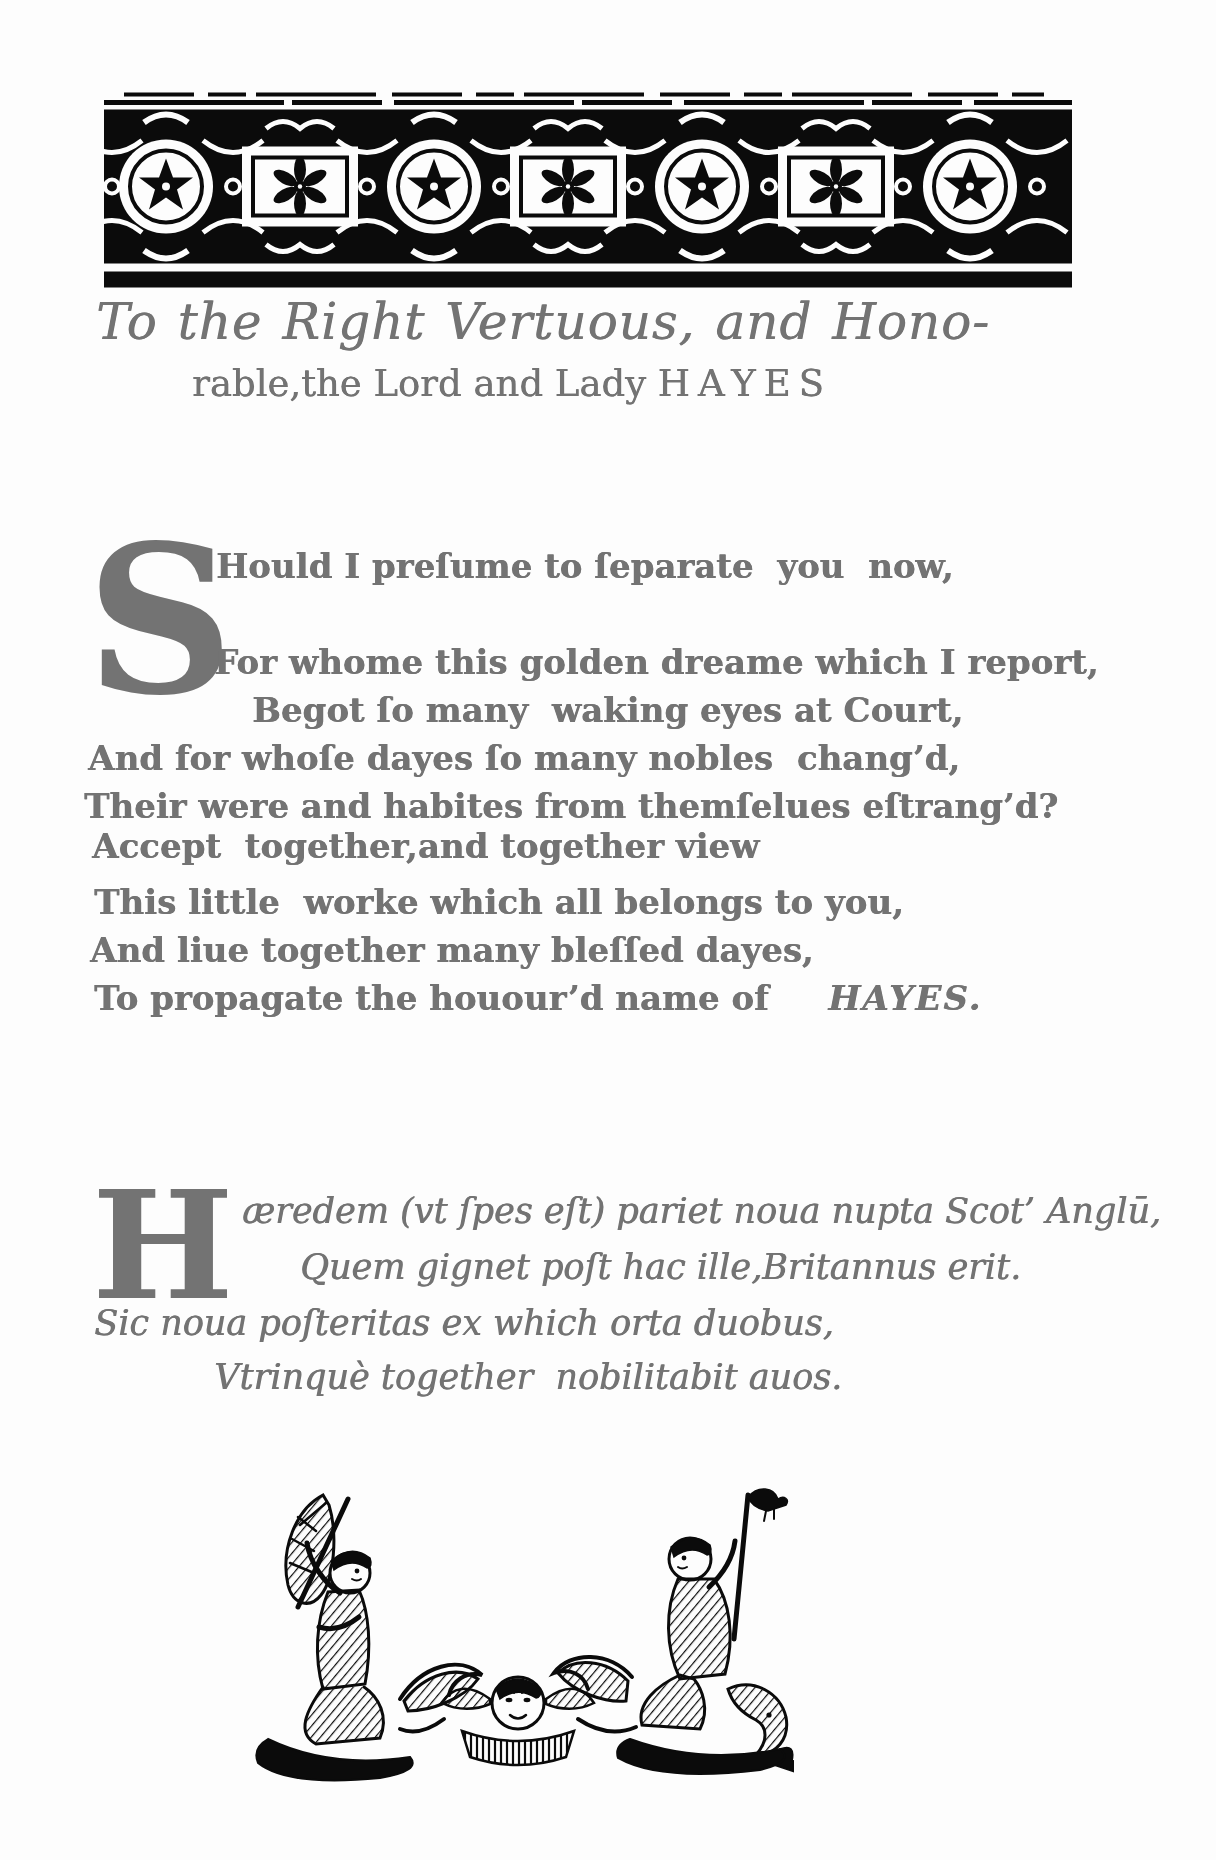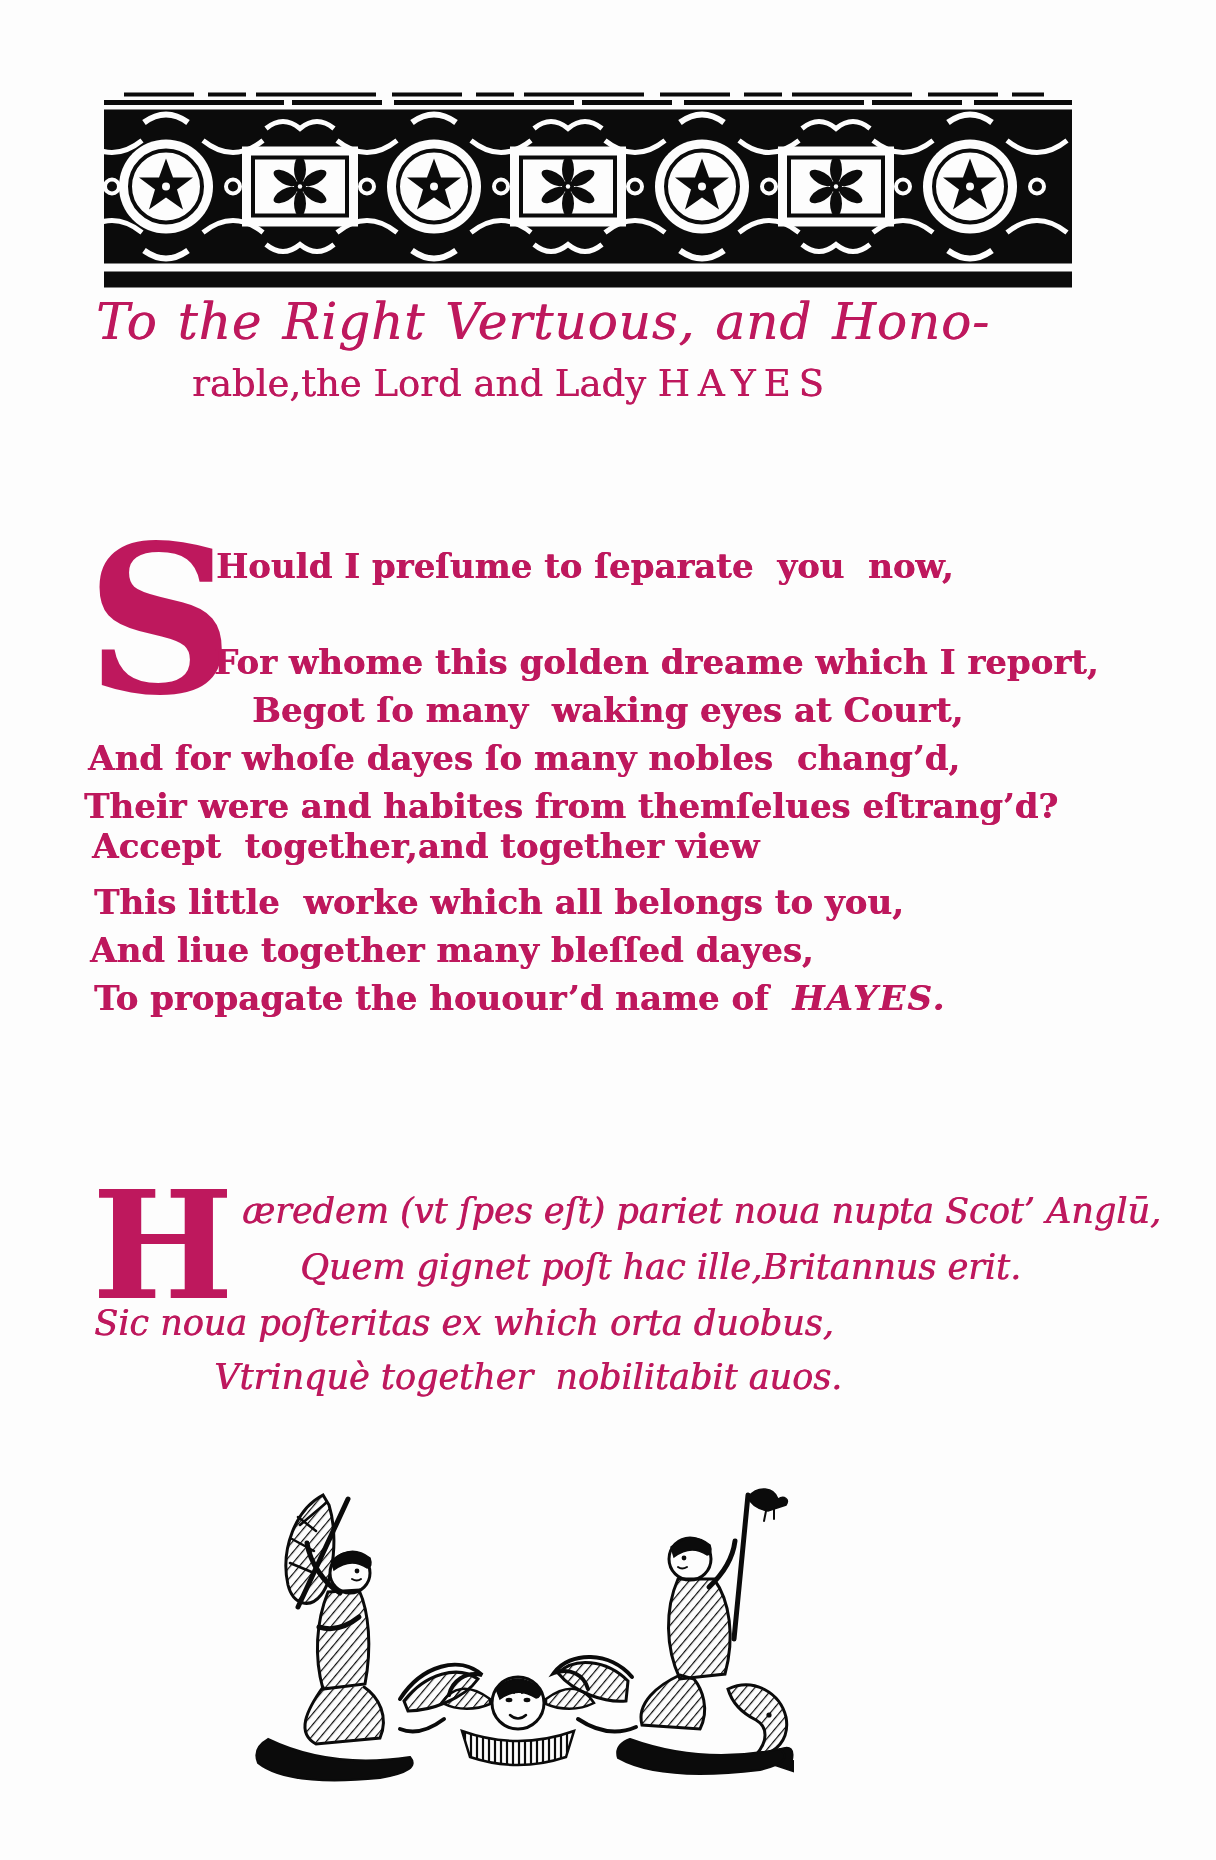--- a/index.html
+++ b/index.html
@@ -1,20 +1,20 @@
 <!DOCTYPE html>
 <html><head>
 <meta charset="utf-8">
 <style>
   html,body{margin:0;padding:0;background:#e8e8e8;}
   #page{
     position:relative;
     width:1216px;height:1860px;
     background:#fdfdfd;
-    color:#be185d;
+    color:#737373;
     font-family:"DejaVu Serif", serif;
     overflow:hidden;
   }
   .abs{position:absolute;}
   
   #headpiece{left:104px;top:88px;width:968px;height:208px;}
   #tailpiece{left:228px;top:1484px;width:566px;height:316px;}
   
   .title1{
     left:96px;top:293px;
@@ -40,21 +40,21 @@
     font-weight:bold;
   }
   .eline{
     font-style:italic;font-size:35px;line-height:42px;white-space:pre;
     text-shadow:0.7px 0.4px 0 currentColor;
   }
   .epiheading{
     left:428px;top:1066px;font-size:42px;line-height:50px;
     text-shadow:0.6px 0.4px 0 currentColor;white-space:pre;
   }
-  .hayes-it{font-style:italic;letter-spacing:2px;}
+  .hayes-it{font-style:italic;letter-spacing:2px;margin-left:36px;}
 </style>
 </head>
 <body>
 
 <div id="page">
 
   <svg id="headpiece" class="abs" viewBox="0 0 968 205" aria-hidden="true">
     <defs>
       <g id="starmed">
         <circle r="47" fill="#fdfdfd"></circle>

